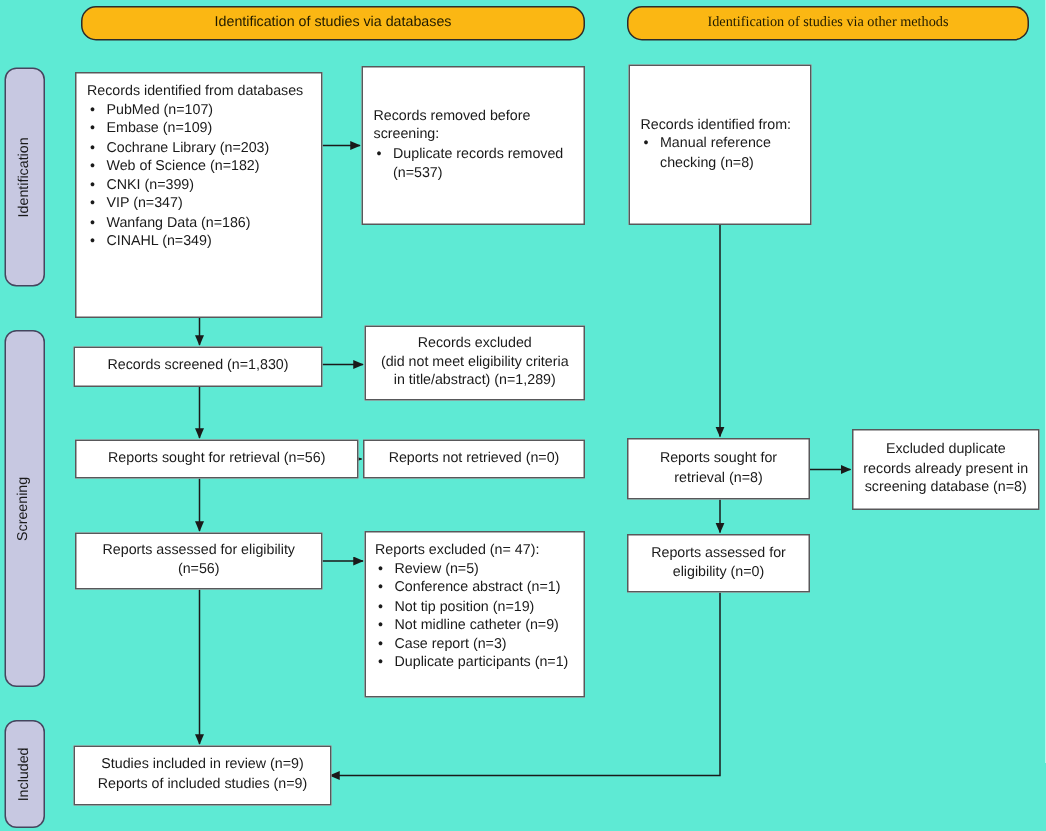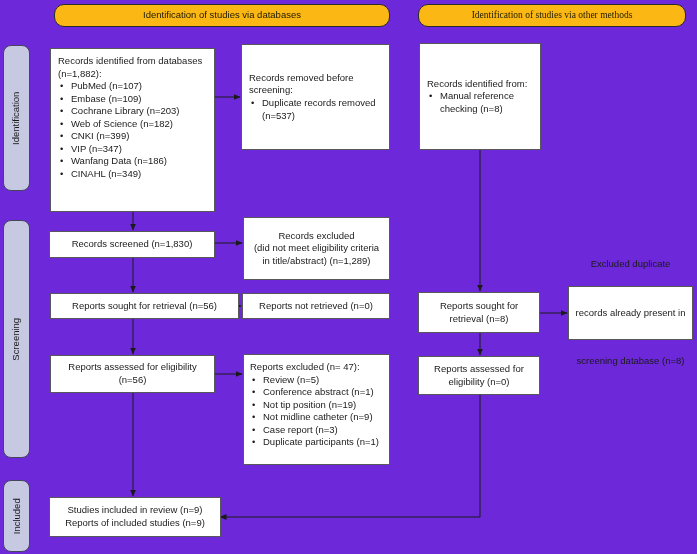--- a/index.html
+++ b/index.html
@@ -1,17 +1,17 @@
 <!DOCTYPE html>
 <html><head>
 <meta charset="utf-8">
 <style>
   html,body{margin:0;padding:0;background:#ffffff;}
   .canvas{
-    position:relative;width:697px;height:554px;background:#6d28d9;
+    position:relative;width:697px;height:554px;background:#5eead4;
     font-family:"Liberation Sans","DejaVu Sans",sans-serif;
     color:#1a1a1a;font-size:9.5px;line-height:1.32;
   }
   .banner{
     position:absolute;height:23px;background:#fbb713;border:1px solid #2b2b2b;
     border-radius:10px;display:flex;align-items:center;justify-content:center;
     box-sizing:border-box;font-size:9.5px;color:#1f1a00;
   }
   .side{
     position:absolute;left:3px;width:27px;background:#c7c8e1;border:1px solid #45455e;
@@ -67,21 +67,20 @@
   </div>
   <div class="side" style="top:220px;height:238px;">
     <span>Screening</span>
   </div>
   <div class="side" style="top:480px;height:72px;">
     <span>Included</span>
   </div>
 
   <div class="box" style="left:50px;top:48px;width:165px;height:164px;">
     <span class="ln">Records identified from databases</span>
-    <span class="ln">(n=1,882):</span>
     <ul class="blt">
       <li>PubMed (n=107)</li>
       <li>Embase (n=109)</li>
       <li>Cochrane Library (n=203)</li>
       <li>Web of Science (n=182)</li>
       <li>CNKI (n=399)</li>
       <li>VIP (n=347)</li>
       <li>Wanfang Data (n=186)</li>
       <li>CINAHL (n=349)</li>
     </ul>
@@ -106,21 +105,21 @@
   </div>
 
   <div class="box vcenter" style="left:241px;top:44px;width:149px;height:106px;">
     <span class="ln">Records removed before</span>
     <span class="ln">screening:</span>
     <ul class="blt">
       <li>Duplicate records removed (n=537)</li>
     </ul>
   </div>
 
-  <div class="box center" style="left:243px;top:217px;width:147px;height:63px;">
+  <div class="box center" style="left:243px;top:217px;width:147px;height:50px;">
     <span class="ln">Records excluded</span>
     <span class="ln">(did not meet eligibility criteria</span>
     <span class="ln">in title/abstract) (n=1,289)</span>
   </div>
 
   <div class="box center" style="left:242px;top:293px;width:148px;height:26px;">
     <span>Reports not retrieved (n=0)</span>
   </div>
 
   <div class="box" style="left:243px;top:354px;width:147px;height:111px;padding:6px;">
@@ -145,19 +144,19 @@
   <div class="box center" style="left:418px;top:292px;width:122px;height:41px;">
     <span class="ln">Reports sought for</span>
     <span class="ln">retrieval (n=8)</span>
   </div>
 
   <div class="box center" style="left:418px;top:356px;width:122px;height:39px;">
     <span class="ln">Reports assessed for</span>
     <span class="ln">eligibility (n=0)</span>
   </div>
 
-  <div class="box center" style="left:568px;top:286px;width:125px;height:54px;gap:36px;">
+  <div class="box center" style="left:568px;top:286px;width:125px;height:54px;">
     <span class="ln">Excluded duplicate</span>
     <span class="ln">records already present in</span>
     <span class="ln">screening database (n=8)</span>
   </div>
 
 </div>
 
 </body></html>

